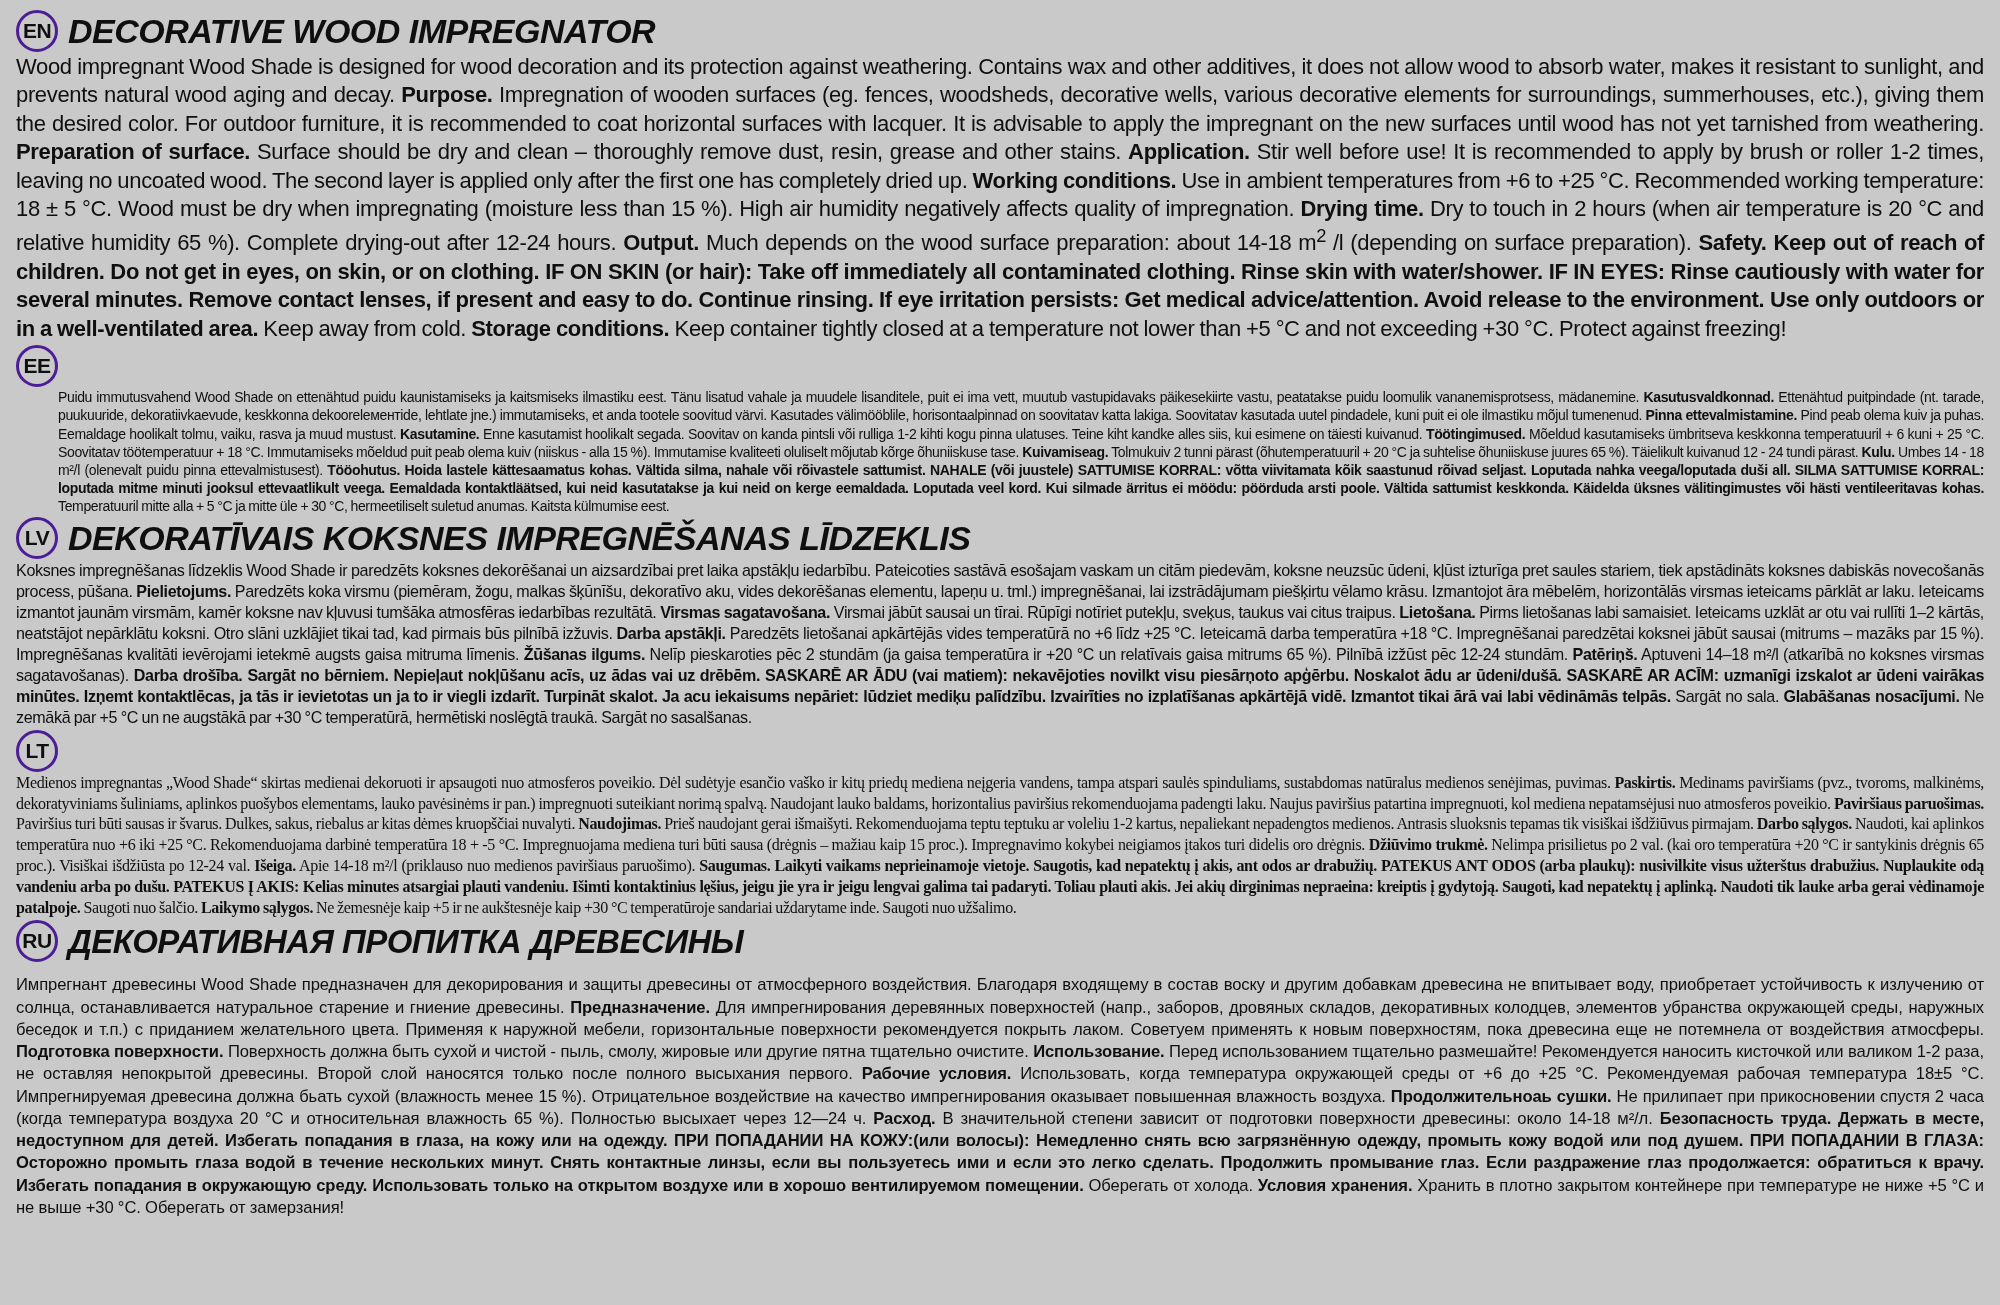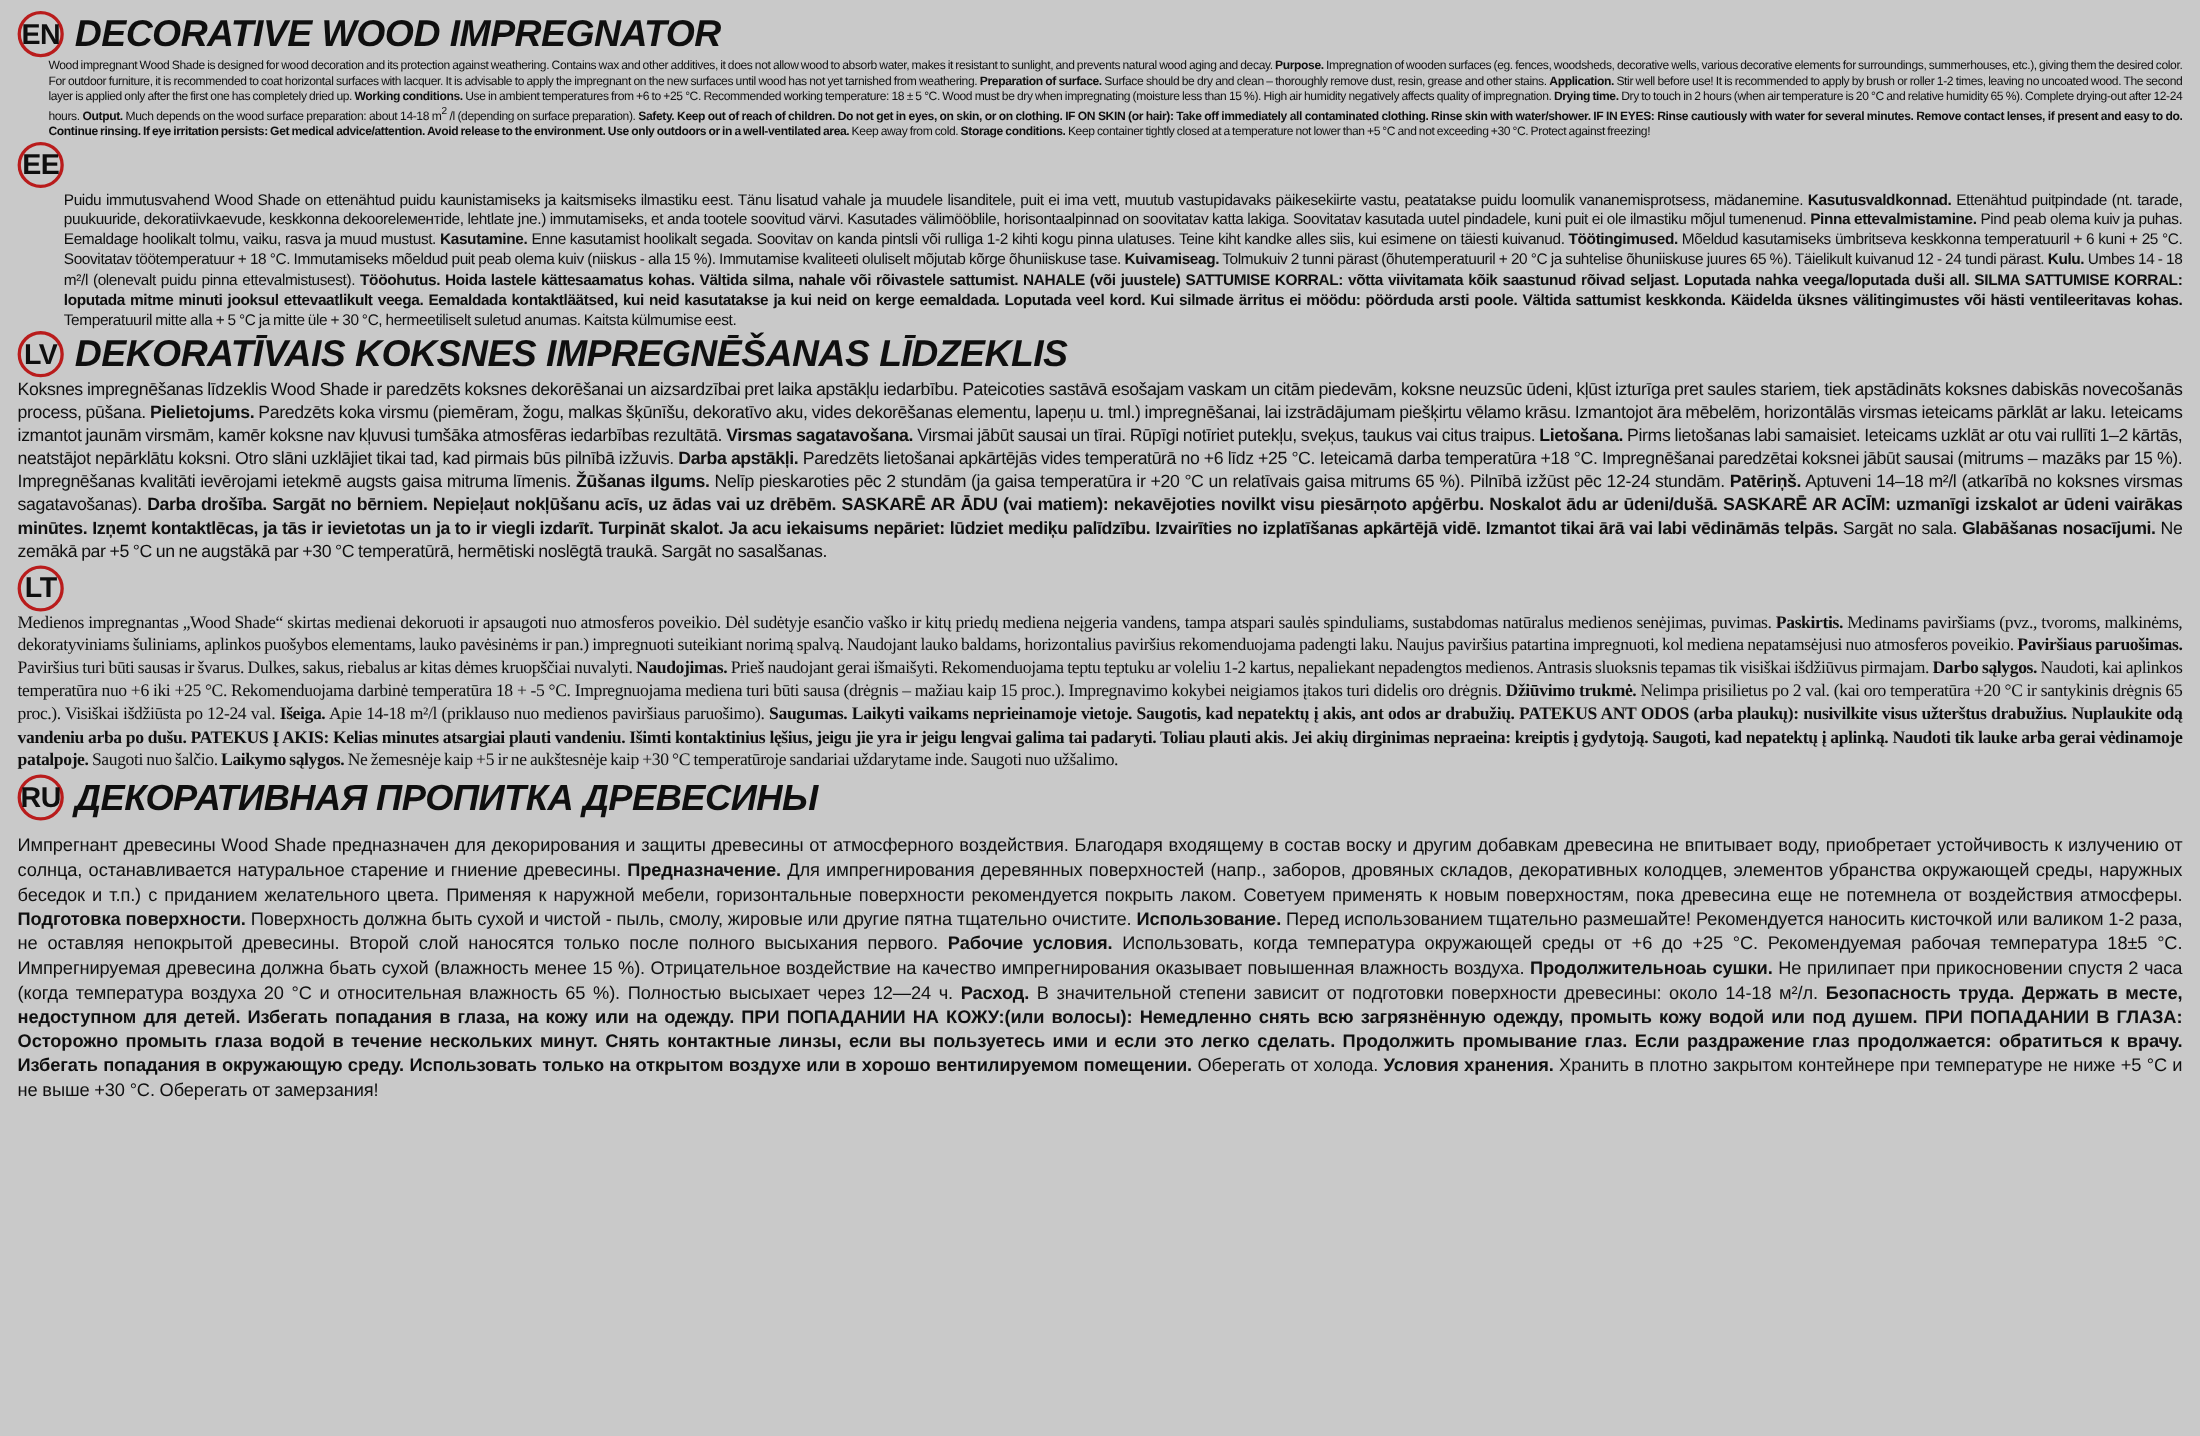--- a/index.html
+++ b/index.html
@@ -25,30 +25,30 @@
   .section {
     margin-bottom: 2px;
   }
   .head {
     display: flex;
     align-items: center;
     gap: 10px;
     margin-bottom: 1px;
   }
   .lang-badge {
-    border: 3px solid #b91c1c;
+    border: 3px solid #4c1d95;
     border-radius: 50%;
     width: 42px;
     height: 42px;
     min-width: 42px;
     display: flex;
     align-items: center;
     justify-content: center;
     font-weight: bold;
-    font-size: 26px;
+    font-size: 21px;
     letter-spacing: -0.5px;
     box-sizing: border-box;
   }
   .title {
     font-weight: bold;
     font-size: 34px;
     letter-spacing: -0.5px;
     line-height: 1.02;
     white-space: nowrap;
     font-style: italic;
@@ -58,21 +58,21 @@
     line-height: 1.3;
     text-align: justify;
     letter-spacing: -0.35px;
     word-spacing: -0.6px;
     hyphens: none;
   }
   .body-text b {
     font-weight: bold;
   }
   
-  .sec-en .body-text { font-size: 11px; line-height: 1.295; margin-left: 28px; }
+  .sec-en .body-text { font-size: 22px; line-height: 1.295; }
   .sec-ee .body-text { font-size: 14px; line-height: 1.30; margin-left: 42px; }
   .sec-lv .body-text { font-size: 16.1px; line-height: 1.30; }
   .sec-lt .body-text { font-size: 16px; line-height: 1.30; font-family: Liberation Serif, serif; }
   .sec-ru .body-text { font-size: 16.6px; line-height: 1.34; letter-spacing: -0.1px; word-spacing: -0.2px; margin-top: 12px;}
   .sec-ru .title { font-size: 33px; }
 </style>
 </head>
 <body>
 
 <div class="page">

